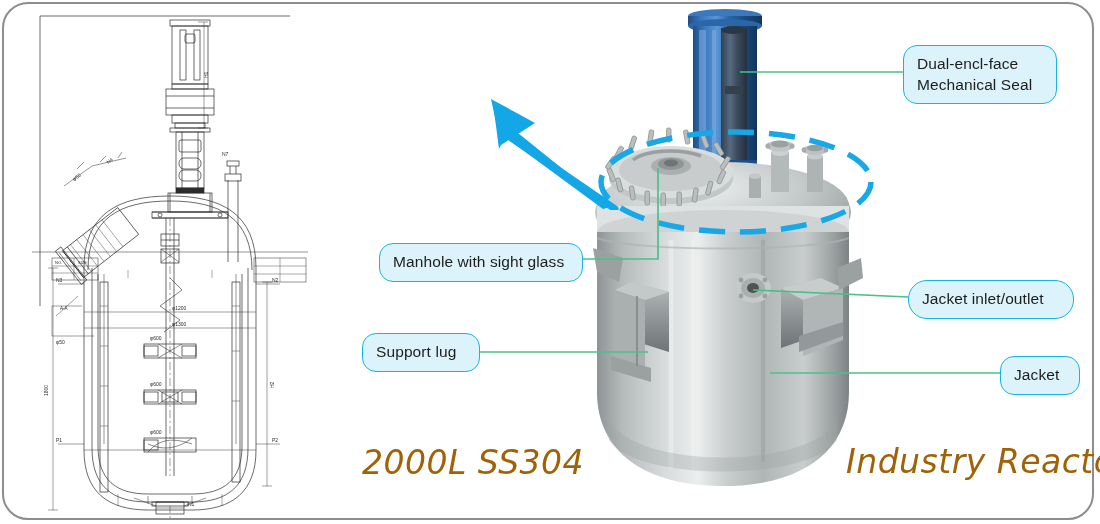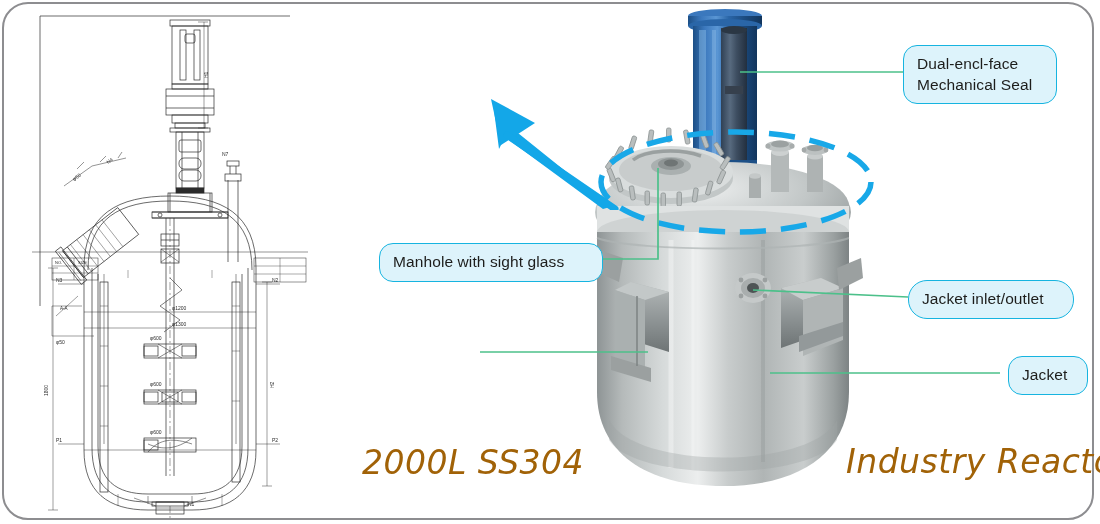--- a/index.html
+++ b/index.html
@@ -68,24 +68,24 @@
     font-size:15.5px;
     line-height:1.33;
     padding:8px 13px;
     box-sizing:border-box;
     white-space:pre-line;
     letter-spacing:.1px;
   }
 
   #callout-tank-cover   {left:350px; top:33px;  width:232px;}
   #callout-seal         {left:903px; top:45px;  width:154px;}
-  #callout-manhole      {left:379px; top:243px; width:224px;}
+  #callout-manhole      {left:379px; top:243px; width:204px;}
   #callout-jacket-io    {left:908px; top:280px; width:166px;border-radius:19px;}
   #callout-support-lug  {left:362px; top:333px; width:118px;}
-  #callout-jacket       {left:1000px;top:356px; width:80px;margin-left:8px;}
+  #callout-jacket       {left:1000px;top:356px; width:80px;}
 
   
   .caption{
     position:absolute;
     font-family:"DejaVu Sans",sans-serif;
     font-style:italic;
     font-size:33px;
     color:#a16207;
     white-space:nowrap;
     letter-spacing:.5px;
@@ -457,20 +457,21 @@
   </svg>
 
 
   <div class="callout" id="callout-seal">Dual-encl-face
 Mechanical Seal</div>
 
   <div class="callout" id="callout-manhole">Manhole with sight glass</div>
 
   <div class="callout" id="callout-jacket-io">Jacket inlet/outlet</div>
 
+  <div class="callout" id="callout-support-lug">Support lug</div>
 
   <div class="callout" id="callout-jacket">Jacket</div>
 
   <div class="caption" id="caption-model">2000L SS304</div>
 
   <div class="caption" id="caption-title">Industry Reactor</div>
 
 </div>
 
 </body></html>

